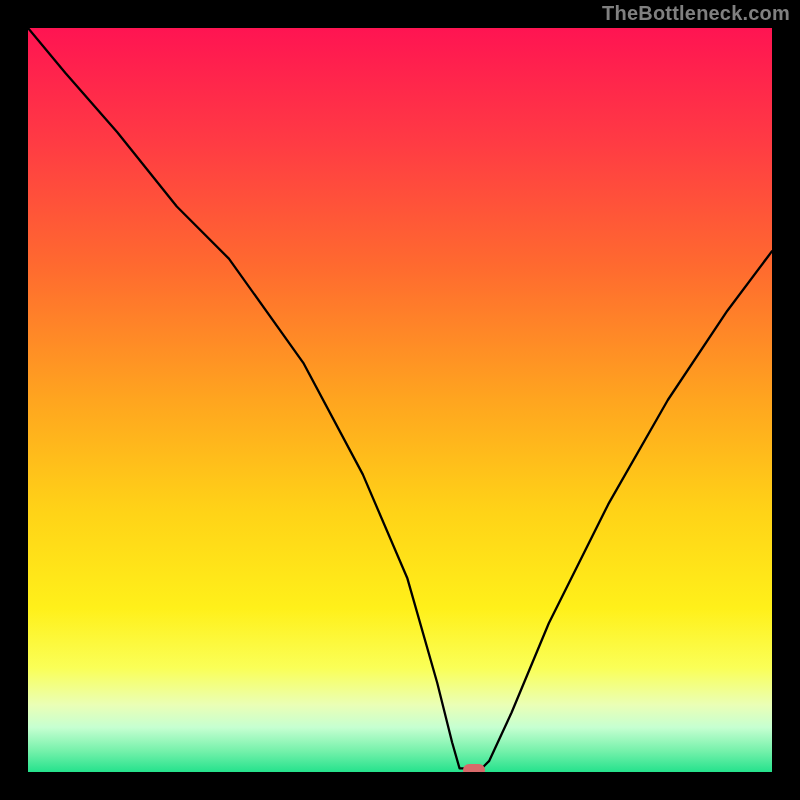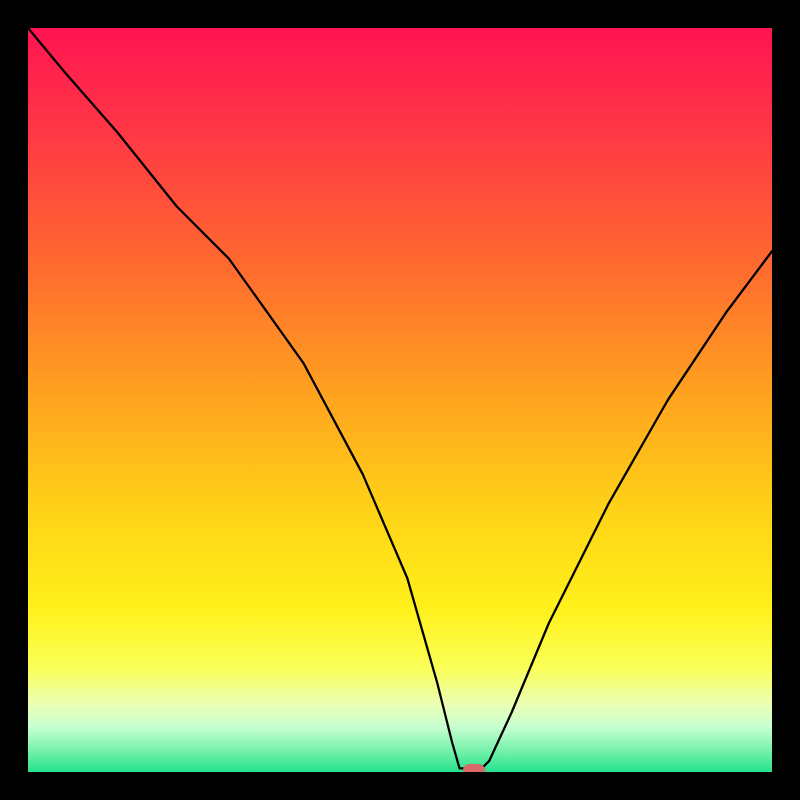--- a/index.html
+++ b/index.html
@@ -50,20 +50,21 @@
     border-radius: 6px;
     background: #d86a6a;
     transform: translate(-50%, -50%);
   }
 </style>
 </head>
 <body>
 
 <div class="frame">
 
+  <div class="watermark">TheBottleneck.com</div>
 
   <div class="plot">
     <svg class="gradient" viewBox="0 0 744 744" preserveAspectRatio="none">
       <defs>
         <linearGradient id="bg" x1="0" y1="0" x2="0" y2="1">
             <stop offset="0%" stop-color="#ff1452"></stop>
             <stop offset="15%" stop-color="#ff3a44"></stop>
             <stop offset="32%" stop-color="#ff6a2f"></stop>
             <stop offset="50%" stop-color="#ffa51f"></stop>
             <stop offset="65%" stop-color="#ffd317"></stop>

